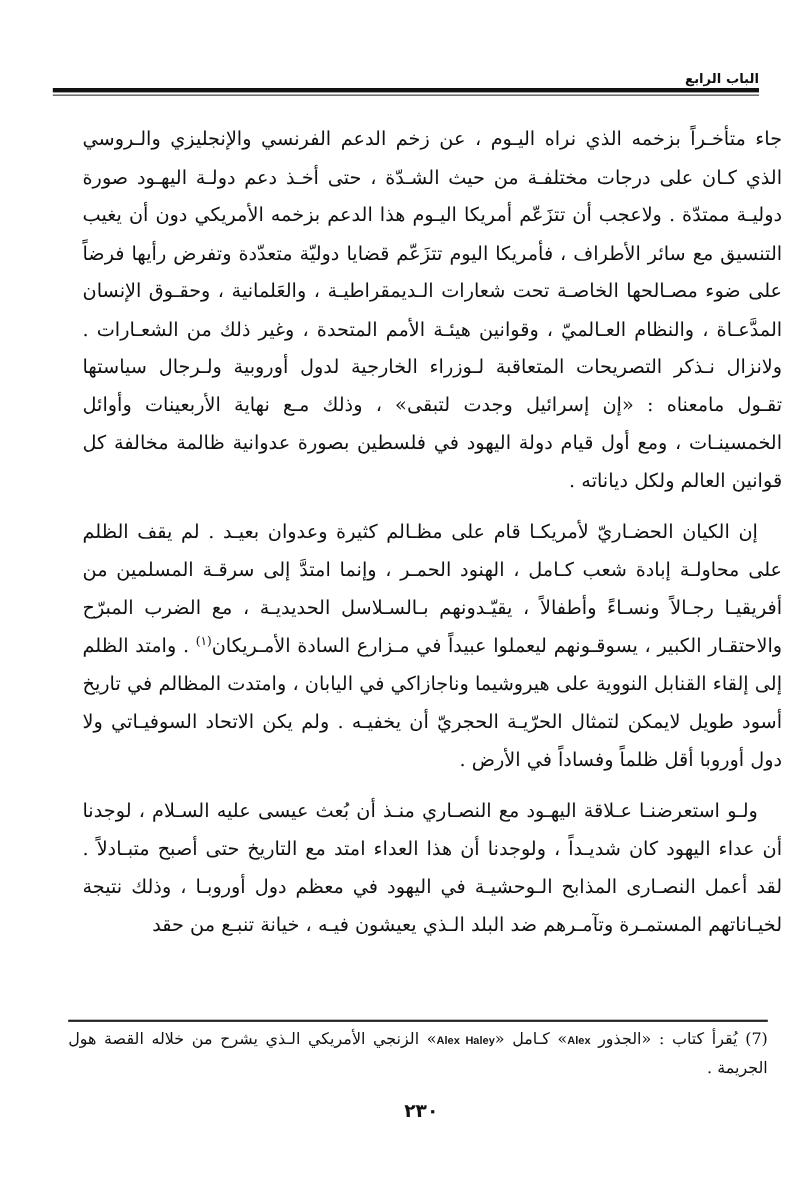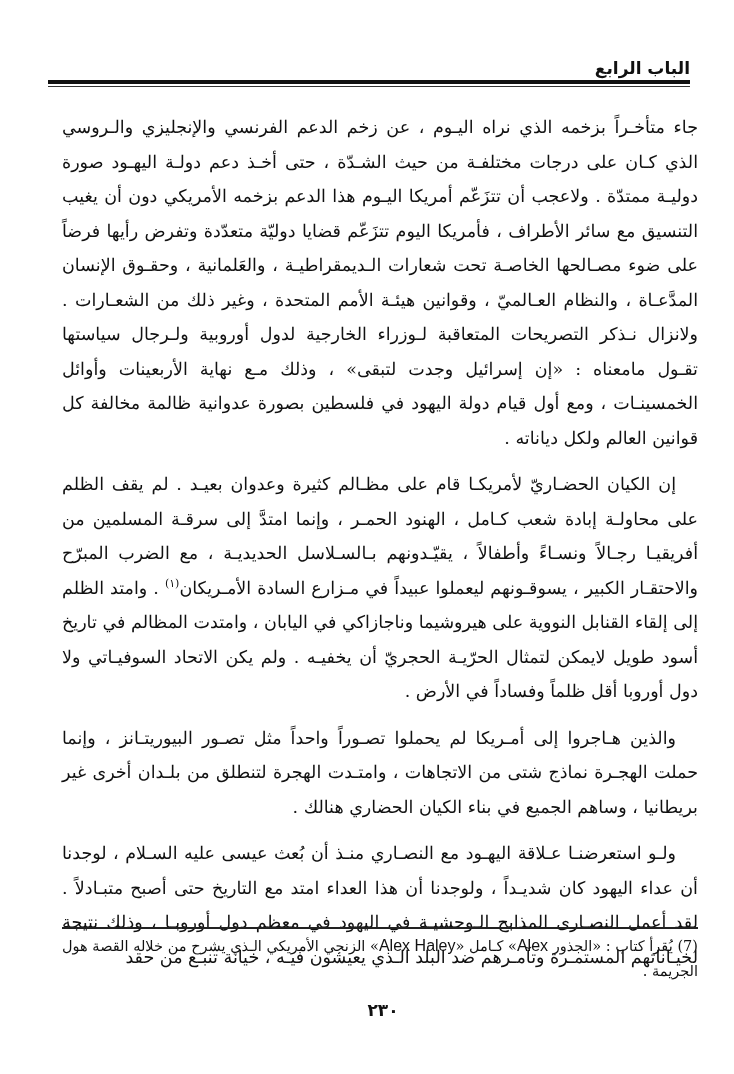--- a/index.html
+++ b/index.html
@@ -28,21 +28,21 @@
       top: 52px;
       height: 26px;
       direction: rtl;
       display: flex;
       justify-content: space-between;
       align-items: flex-end;
     }
     .header-chapter {
       font-family: "DejaVu Sans", sans-serif;
       font-weight: bold;
-      font-size: 17px;
+      font-size: 12px;
       letter-spacing: 0;
     }
     .header-title {
       font-family: "DejaVu Sans", sans-serif;
       font-weight: bold;
       font-size: 15px;
     }
     .header-rule-thick {
       position: absolute;
       left: 48px;
@@ -54,21 +54,21 @@
     .header-rule-thin {
       position: absolute;
       left: 48px;
       width: 642px;
       top: 86px;
       height: 1px;
       background: #333;
     }
     .body-text {
       position: absolute;
-      left: 62px;
+      left: 75px;
       width: 636px;
       top: 110px;
       direction: rtl;
       text-align: justify;
       text-align-last: right;
       font-family: "DejaVu Serif", serif;
       font-size: 17.5px;
       line-height: 34.5px;
     }
     .para {
@@ -101,21 +101,22 @@
       top: 933px;
       direction: rtl;
       text-align: justify;
       text-align-last: right;
       font-family: "DejaVu Serif", serif;
       font-size: 14.5px;
       line-height: 25px;
     }
     .footnote .latin {
       font-family: "Liberation Sans", sans-serif;
-      font-size: 16px;
+      font-size: 10px;
+      font-weight: bold;
     }
     .page-number {
       position: absolute;
       left: 16px;
       width: 734px;
       top: 1000px;
       text-align: center;
       font-family: "DejaVu Sans", sans-serif;
       font-weight: bold;
       font-size: 17px;
@@ -128,21 +129,20 @@
 
   <div class="header">
     <span class="header-chapter">الباب الرابع</span>
   </div>
   <div class="header-rule-thick"></div>
   <div class="header-rule-thin"></div>
 
   <div class="body-text">
     <p class="para first">جاء متأخـراً بزخمه الذي نراه اليـوم ، عن زخم الدعم الفرنسي والإنجليزي والـروسي الذي كـان على درجات مختلفـة من حيث الشـدّة ، حتى أخـذ دعم دولـة اليهـود صورة دوليـة ممتدّة . ولاعجب أن تتزَعّم أمريكا اليـوم هذا الدعم بزخمه الأمريكي دون أن يغيب التنسيق مع سائر الأطراف ، فأمريكا اليوم تتزَعّم قضايا دوليّة متعدّدة وتفرض رأيها فرضاً على ضوء مصـالحها الخاصـة تحت شعارات الـديمقراطيـة ، والعَلمانية ، وحقـوق الإنسان المدَّعـاة ، والنظام العـالميّ ، وقوانين هيئـة الأمم المتحدة ، وغير ذلك من الشعـارات . ولانزال نـذكر التصريحات المتعاقبة لـوزراء الخارجية لدول أوروبية ولـرجال سياستها تقـول مامعناه : «إن إسرائيل وجدت لتبقى» ، وذلك مـع نهاية الأربعينات وأوائل الخمسينـات ، ومع أول قيام دولة اليهود في فلسطين بصورة عدوانية ظالمة مخالفة كل قوانين العالم ولكل دياناته .</p>
     <p class="para indent"><span>إن الكيان الحضـاريّ لأمريكـا قام على مظـالم كثيرة وعدوان بعيـد . لم يقف الظلم على محاولـة إبادة شعب كـامل ، الهنود الحمـر ، وإنما امتدَّ إلى سرقـة المسلمين من أفريقيـا رجـالاً ونسـاءً وأطفالاً ، يقيّـدونهم بـالسـلاسل الحديديـة ، مع الضرب المبرّح والاحتقـار الكبير ، يسوقـونهم ليعملوا عبيداً في مـزارع السادة الأمـريكان</span><sup class="fnref">(١)</sup><span> . وامتد الظلم إلى إلقاء القنابل النووية على هيروشيما وناجازاكي في اليابان ، وامتدت المظالم في تاريخ أسود طويل لايمكن لتمثال الحرّيـة الحجريّ أن يخفيـه . ولم يكن الاتحاد السوفيـاتي ولا دول أوروبا أقل ظلماً وفساداً في الأرض .</span></p>
-    <p class="para indent">والذين هـاجروا إلى أمـريكا لم يحملوا تصـوراً واحداً مثل تصـور البيوريتـانز ، وإنما حملت الهجـرة نماذج شتى من الاتجاهات ، وامتـدت الهجرة لتنطلق من بلـدان أخرى غير بريطانيا ، وساهم الجميع في بناء الكيان الحضاري هنالك .</p>
     <p class="para indent">ولـو استعرضنـا عـلاقة اليهـود مع النصـاري منـذ أن بُعث عيسى عليه السـلام ، لوجدنا أن عداء اليهود كان شديـداً ، ولوجدنا أن هذا العداء امتد مع التاريخ حتى أصبح متبـادلاً . لقد أعمل النصـارى المذابح الـوحشيـة في اليهود في معظم دول أوروبـا ، وذلك نتيجة لخيـاناتهم المستمـرة وتآمـرهم ضد البلد الـذي يعيشون فيـه ، خيانة تنبـع من حقد</p>
   </div>
 
   <div class="footnote-rule"></div>
 
   <div class="footnote"><span>(7) يُقرأ كتاب : «الجذور </span><span class="latin">Alex</span><span>» كـامل «</span><span class="latin">Alex Haley</span><span>» الزنجي الأمريكي الـذي يشرح من خلاله القصة هول الجريمة .</span></div>
 
   <div class="page-number">٢٣٠</div>
 
 </div>

